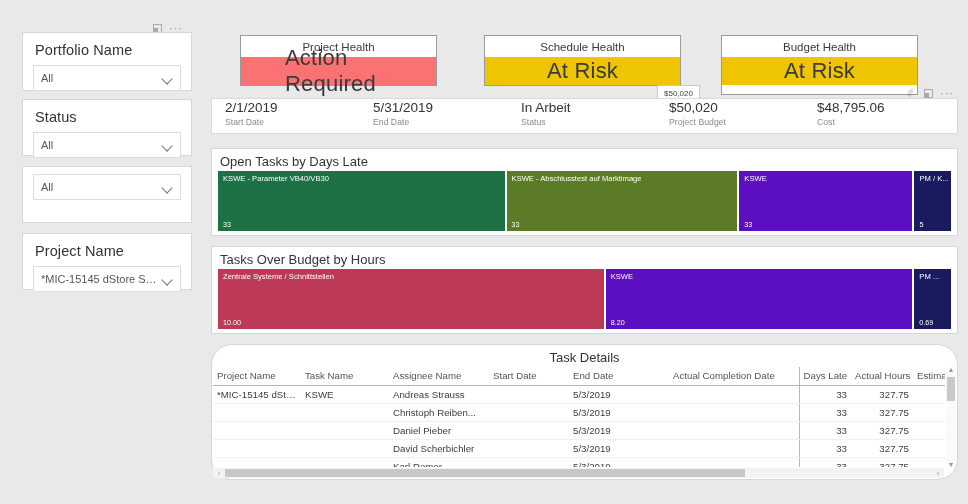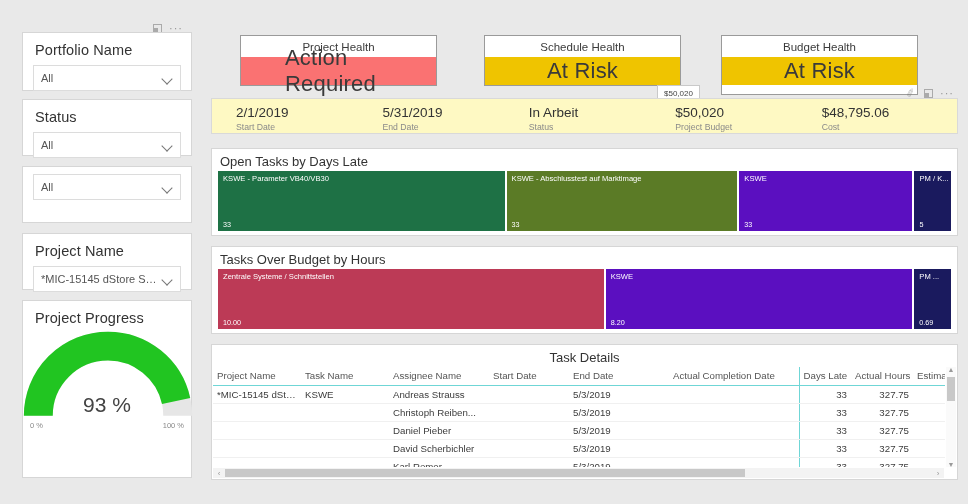--- a/index.html
+++ b/index.html
@@ -54,22 +54,22 @@
     height: 21px; display: flex; align-items: center; justify-content: center;
     font-size: 11.5px; color: #3b3b3b; background: #fff;
   }
   .kpi-value {
     height: 28px; display: flex; align-items: center; justify-content: center;
     font-size: 22px; color: #3a3a3a; letter-spacing: .2px;
   }
 
   
   .info-strip {
-    position: absolute; background: #fef9c3; border: 1px solid #d9d9d9;
-    display: flex; align-items: flex-end; padding-left: 11px;
+    position: absolute; background: #ffffff; border: 1px solid #d9d9d9;
+    display: flex; align-items: flex-start;
   }
   .info-item { padding-left: 13px; }
   .info-val { font-size: 13.5px; color: #333; line-height: 17px; }
   .info-cap { font-size: 8.7px; color: #8a8a8a; line-height: 12px; }
 
   .tooltip {
     position: absolute; background: #fff; border: 1px solid #c9c9c9;
     font-size: 8px; color: #444; padding: 3px 6px; line-height: 9px;
   }
 
@@ -155,35 +155,20 @@
   </div>
 
   <div class="card" style="left:22px; top:233px; width:170px; height:57px;">
     <div class="slicer-title">Project Name</div>
     <div class="slicer-drop">
       <span class="val">*MIC-15145 dStore SCO Penny (Ver...</span>
       <span class="chev"></span>
     </div>
   </div>
 
-  <div class="card" style="left:22px; top:300px; width:170px; height:178px;">
-    <div class="slicer-title">Project Progress</div>
-
-    <div class="gauge-wrap">
-      <svg viewBox="0 0 200 112" width="170" height="96" style="display:block;margin:0 auto;">
-
-        <path d="M 18 104 A 82 82 0 0 1 182 104" fill="none" stroke="#E6E6E6" stroke-width="34" id="gauge-track"></path>
-
-        <path d="M 18 104 A 82 82 0 0 1 182 104" fill="none" stroke="#21C521" stroke-width="34" id="gauge-fill" stroke-linecap="butt" style="stroke-dasharray: 257.647; stroke-dashoffset: 18.0353;"></path>
-      </svg>
-      <div class="gauge-val">93 %</div>
-      <div class="gauge-cap" style="left:7px;">0 %</div>
-      <div class="gauge-cap" style="right:7px;">100 %</div>
-    </div>
-  </div>
 
   <div class="kpi" style="left:240px; top:35px; width:197px; height:51px;">
     <div class="kpi-label">Project Health</div>
     <div class="kpi-value" id="kpi0" style="background: rgb(250, 114, 114); padding-left: 44px;">Action Required</div>
   </div>
 
   <div class="kpi" style="left:484px; top:35px; width:197px; height:51px;">
     <div class="kpi-label">Schedule Health</div>
     <div class="kpi-value" id="kpi1" style="background: rgb(239, 196, 0);">At Risk</div>
   </div>
@@ -257,21 +242,21 @@
           <span class="lbl">KSWE</span>
           <span class="num">8.20</span>
         </div>
         <div class="tm-cell" style="background: rgb(26, 26, 94); flex: 38 0 0px;">
           <span class="lbl">PM ...</span>
           <span class="num">0.69</span>
         </div>
       </div>
   </div>
 
-  <div class="card" style="left:211px; top:344px; width:747px; height:136px;">
+  <div class="card" style="left:211px; top:344px; width:747px; height:136px;border-radius:21px;">
     <div class="tbl-title">Task Details</div>
 
     <div style="position:absolute; left:1px; right:12px; top:22px; bottom:12px; overflow:hidden;">
       <table class="details">
         <colgroup>
           <col style="width:88px">
             <col style="width:88px">
             <col style="width:100px">
           <col style="width:80px">
             <col style="width:100px">

